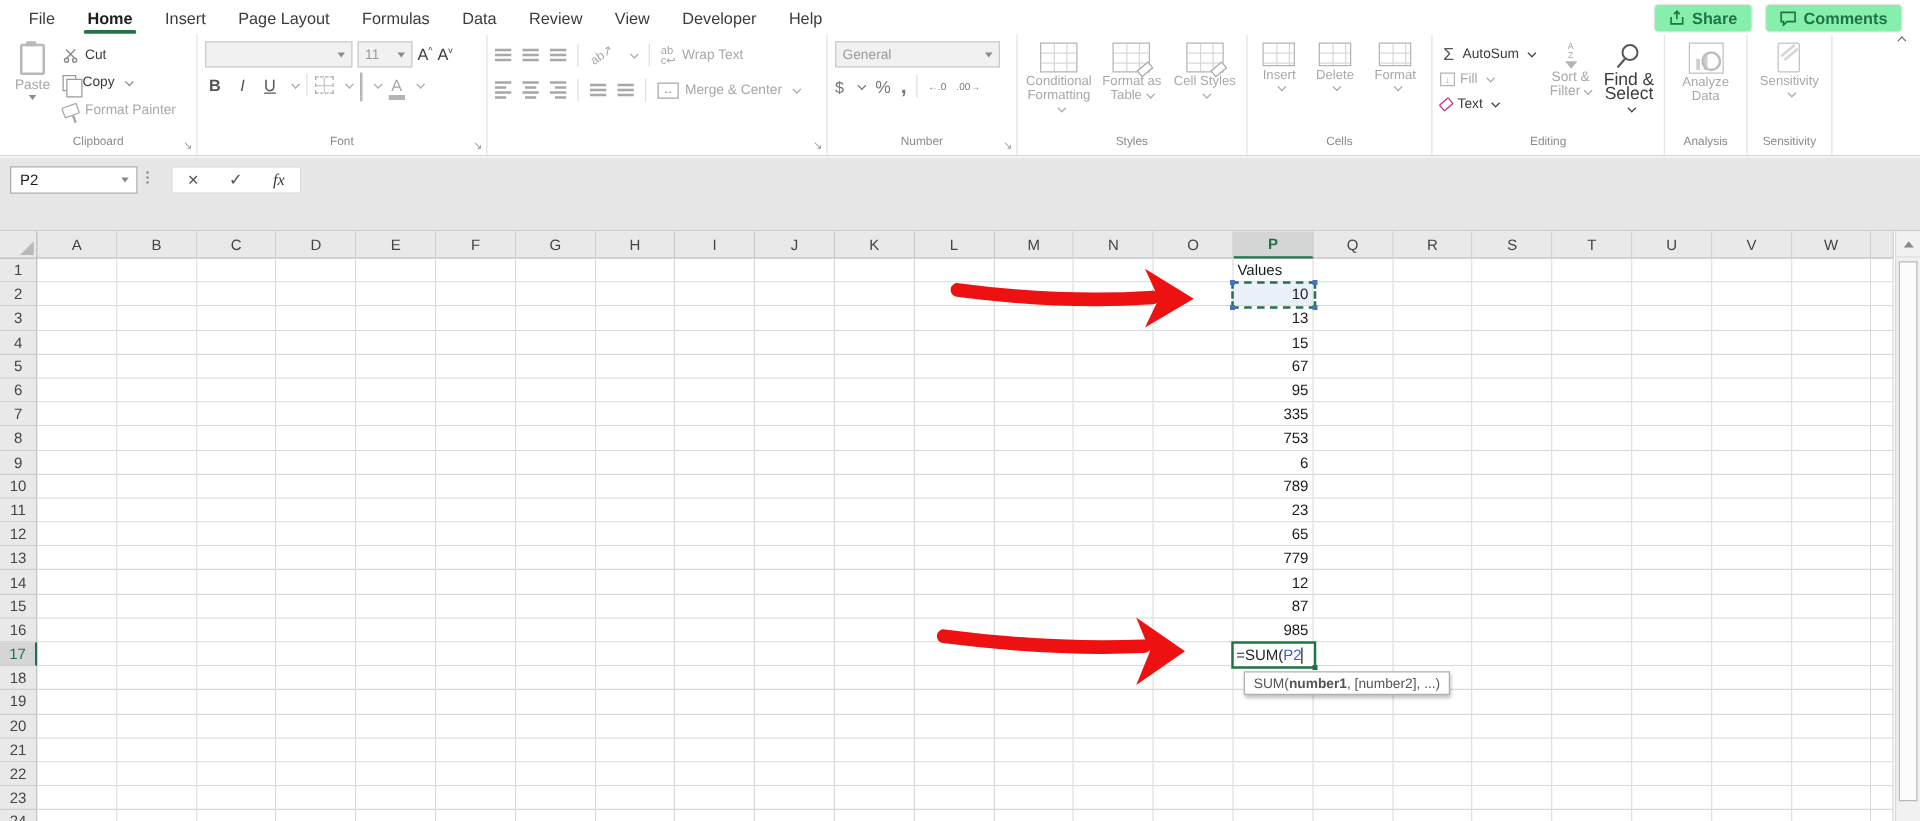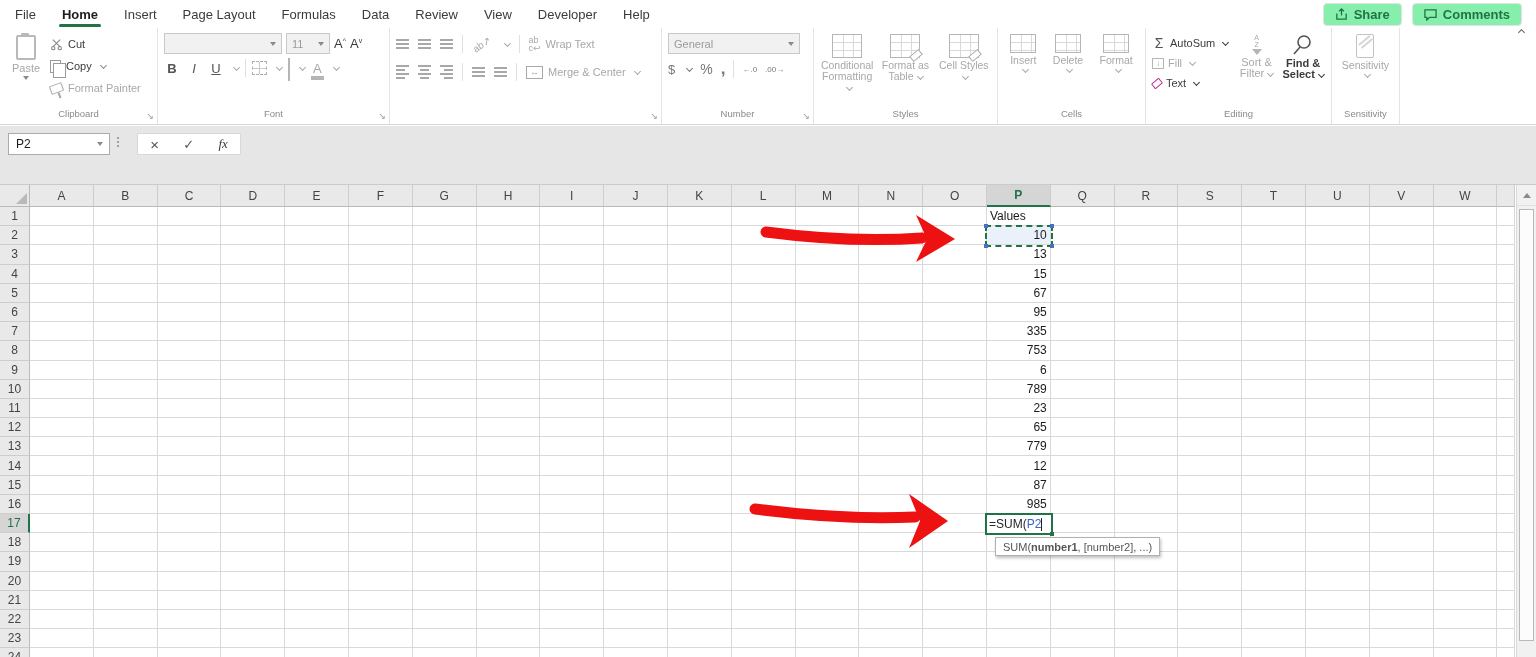--- a/index.html
+++ b/index.html
@@ -6,21 +6,21 @@
     --accent-green:#217346; --ref-blue:#3563C9; --handle-blue:#4472C4;
     --arrow-red:#ED1111; --p2-fill:#EAF1FB; --grid-line:#D9D9D9;
   }
   *{box-sizing:border-box}
   html,body{margin:0;padding:0}
   .page{position:relative;width:1536px;height:657px;overflow:hidden;background:#fff;
         font-family:"Liberation Sans","DejaVu Sans",sans-serif;color:#262626;}
 
   
   .menubar{position:absolute;left:0;top:0;right:0;height:28px;display:flex;align-items:center;
-           padding-left:2px;background:#fff;}
+           padding-left:10px;background:#fff;}
   .mtab{position:relative;height:28px;display:flex;align-items:center;padding:0 13px;
         font-size:13px;color:#3b3b3b;cursor:default;white-space:nowrap}
   .mtab.active{font-weight:bold;color:#1e1e1e}
   .mtab.active::after{content:"";position:absolute;left:10px;right:10px;bottom:1px;height:3px;
         background:var(--accent-green);border-radius:2px}
   .top-actions{margin-left:auto;display:flex;gap:10px;padding-right:14px}
   .top-btn{display:flex;align-items:center;gap:6px;border:1px solid #E3E3E3;border-radius:4px;
         padding:2px 11px;height:23px;color:var(--accent-green);font-size:13px;font-weight:bold;background:#86efac}
   .top-btn svg{stroke:var(--accent-green);fill:none;stroke-width:1.4}
 
@@ -402,26 +402,35 @@
               <span>Z</span>
               <span class="funnel"></span>
             </span>
           <span class="lbl2" style="font-size:11px"><span>Sort &amp; Filter</span><span class="chev"></span></span>
         </div>
         <div class="bigbtn en" style="width:46px">
           <svg width="22" height="22" viewBox="0 0 22 22" stroke="#555" fill="none" stroke-width="1.6">
             <circle cx="12" cy="8" r="6"></circle>
               <path d="M8 13L2 20"></path>
             </svg>
-          <span class="lbl2" style="font-size:11px;font-weight:bold;color:#3b3b3b"><span>Find &amp; Select</span><span class="chev"></span></span>
+          <span class="lbl2" style="font-size:14px;font-weight:normal;color:#3b3b3b"><span>Find &amp; Select</span><span class="chev"></span></span>
         </div>
       </div>
       <div class="rlabel">Editing</div>
     </div>
 
+    <div class="rgroup" style="width:66px">
+      <div class="rgc" style="justify-content:center">
+        <div class="bigbtn dis">
+          <span class="anicon"></span>
+          <span class="lbl2">Analyze Data</span>
+        </div>
+      </div>
+      <div class="rlabel">Analysis</div>
+    </div>
 
     <div class="rgroup" style="width:68px;border-right:1px solid #E4E4E4">
       <div class="rgc" style="justify-content:center">
         <div class="bigbtn dis">
           <span class="docicon"></span>
           <span class="lbl2">Sensitivity</span>
           <span class="chev"></span>
         </div>
       </div>
       <div class="rlabel">Sensitivity</div>

